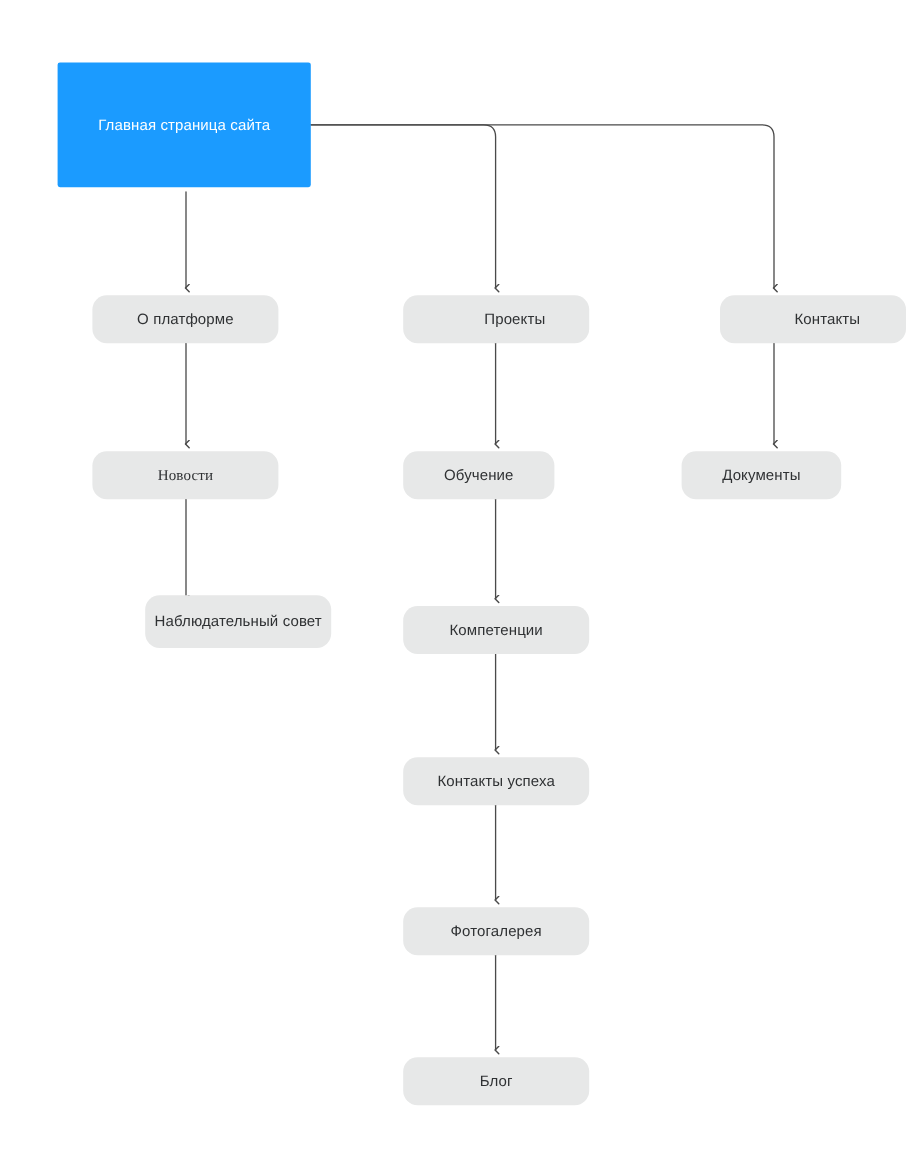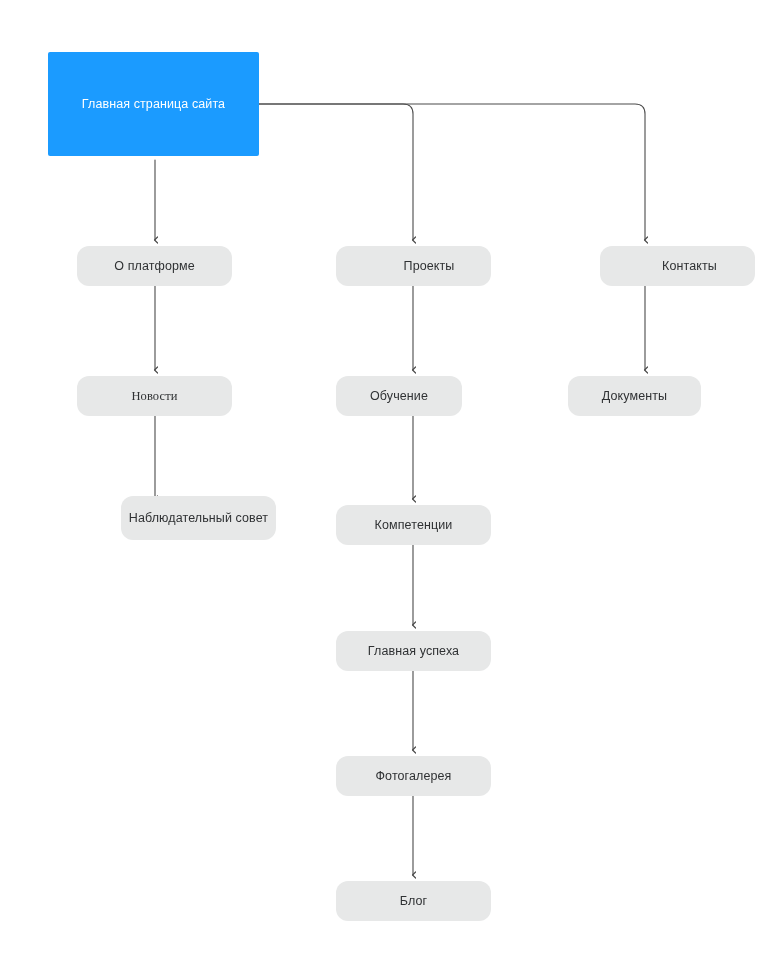--- a/index.html
+++ b/index.html
@@ -97,21 +97,21 @@
       <div class="node page" style="left: 568px; top: 376px; width: 133px; height: 40px;">
         <span>Документы</span>
       </div>
       <div class="node page" style="left: 77px; top: 496px; width: 155px; height: 44px; margin-left: 44px;">
         <span>Наблюдательный совет</span>
       </div>
       <div class="node page" style="left: 336px; top: 505px; width: 155px; height: 40px; align-items: center;">
         <span>Компетенции</span>
       </div>
       <div class="node page" style="left: 336px; top: 631px; width: 155px; height: 40px;">
-        <span>Главная успеха</span>
+        <span>Контакты успеха</span>
       </div>
       <div class="node page" style="left: 336px; top: 756px; width: 155px; height: 40px;">
         <span>Фотогалерея</span>
       </div>
       <div class="node page" style="left: 336px; top: 881px; width: 155px; height: 40px; justify-content: center;">
         <span>Блог</span>
       </div>
     </div>
 </div>
 

